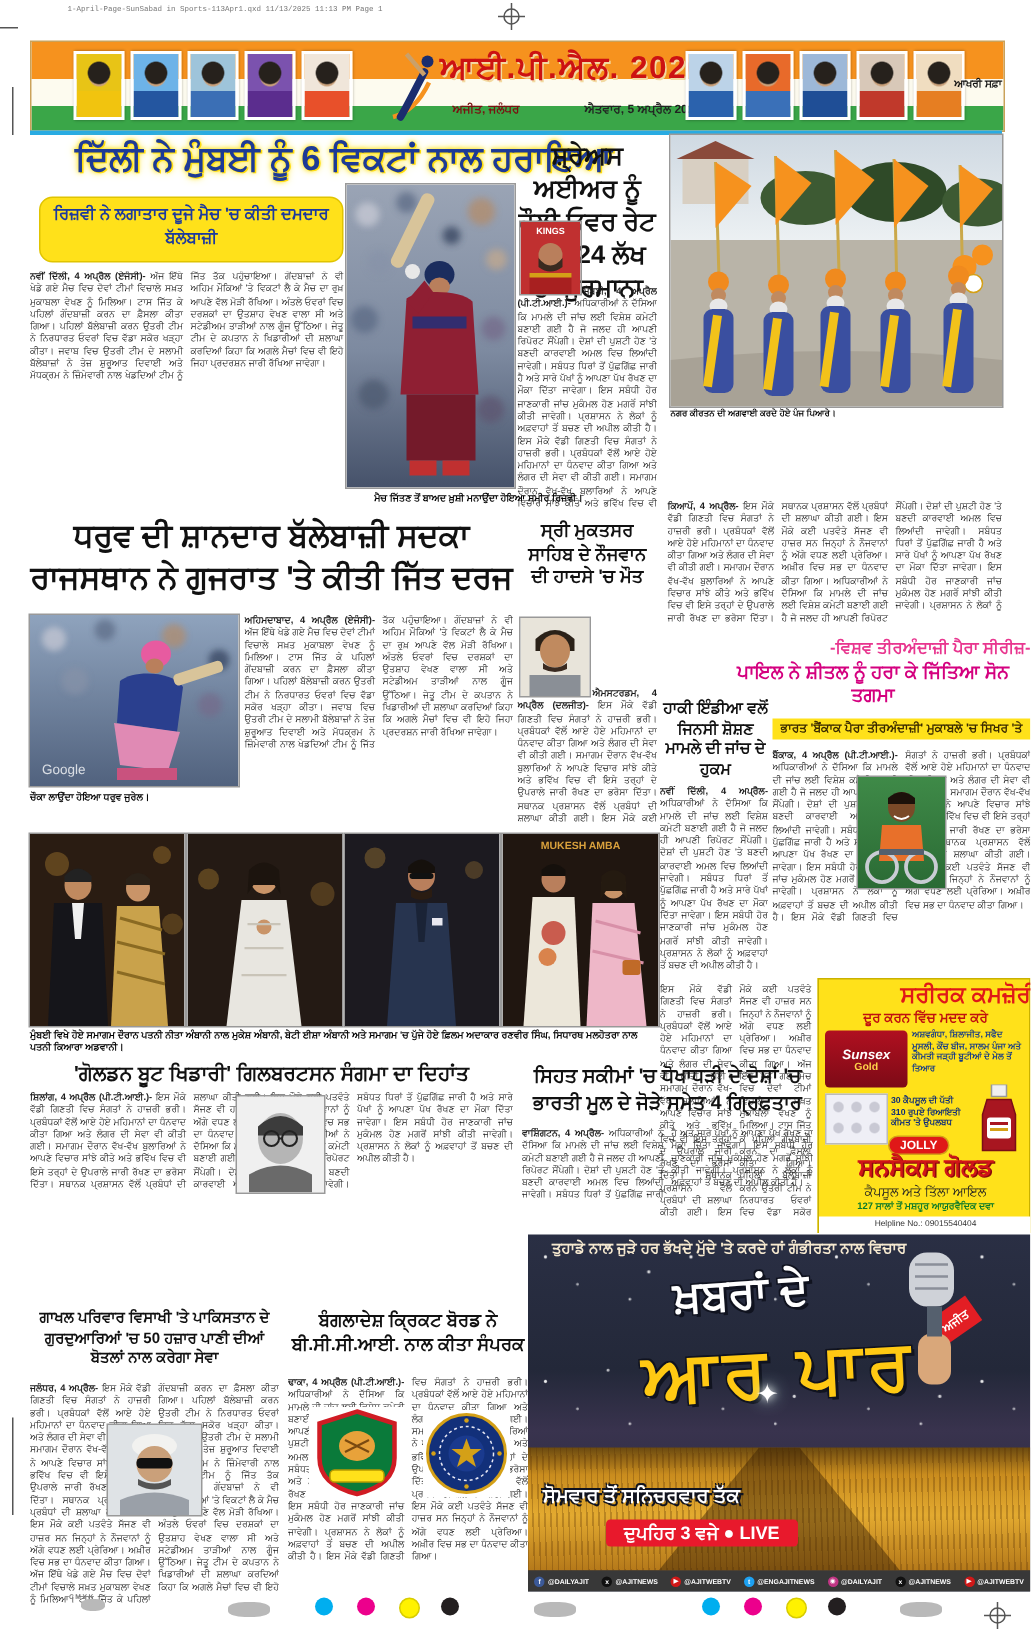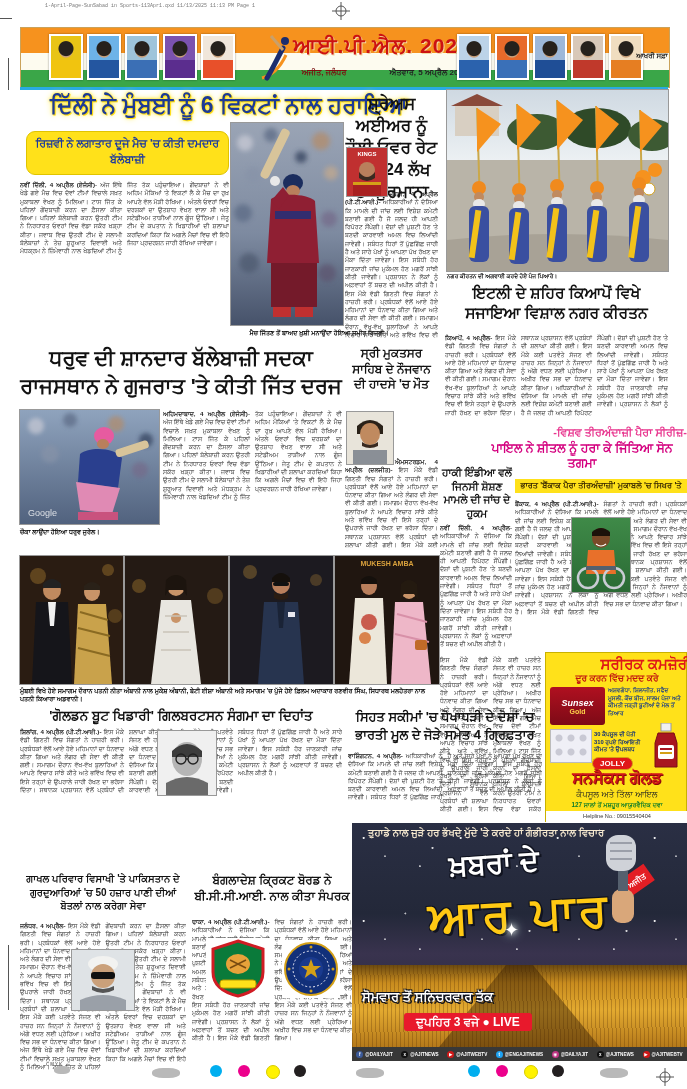--- a/index.html
+++ b/index.html
@@ -392,21 +392,20 @@
       <g transform="translate(182,88)">
           <circle cx="10" cy="6" r="7" fill="#f08a1e"></circle>
           <ellipse cx="10" cy="15" rx="5" ry="5" fill="#c08a5f"></ellipse>
           <ellipse cx="10" cy="22" rx="6" ry="5" fill="#e8e8e8"></ellipse>
           <rect x="0" y="24" width="20" height="60" rx="6" fill="#3a4fa0"></rect>
           <rect x="3" y="28" width="6" height="52" fill="#f2c21a" transform="rotate(8 6 52)"></rect>
         </g>
     </g>
   </svg>
   <div class="abs cap" style="left:447px;top:273px;width:221px;font-size:5.8px;">ਨਗਰ ਕੀਰਤਨ ਦੀ ਅਗਵਾਈ ਕਰਦੇ ਹੋਏ ਪੰਜ ਪਿਆਰੇ।</div>
-  <div id="h-kirtan" class="abs hl" style="left:445px;top:283px;width:223px;">ਇਟਲੀ ਦੇ ਸ਼ਹਿਰ ਕਿਆਪੋਂ ਵਿਖੇ ਸਜਾਇਆ ਵਿਸ਼ਾਲ ਨਗਰ ਕੀਰਤਨ</div>
   <div class="abs bt c3" style="left:445px;top:334px;width:223px;height:86px;">
     <span class="dl">ਕਿਆਪੋਂ, 4 ਅਪ੍ਰੈਲ-</span>
     <span>ਇਸ ਮੌਕੇ ਵੱਡੀ ਗਿਣਤੀ ਵਿਚ ਸੰਗਤਾਂ ਨੇ ਹਾਜ਼ਰੀ ਭਰੀ। ਪ੍ਰਬੰਧਕਾਂ ਵੱਲੋਂ ਆਏ ਹੋਏ ਮਹਿਮਾਨਾਂ ਦਾ ਧੰਨਵਾਦ ਕੀਤਾ ਗਿਆ ਅਤੇ ਲੰਗਰ ਦੀ ਸੇਵਾ ਵੀ ਕੀਤੀ ਗਈ। ਸਮਾਗਮ ਦੌਰਾਨ ਵੱਖ-ਵੱਖ ਬੁਲਾਰਿਆਂ ਨੇ ਆਪਣੇ ਵਿਚਾਰ ਸਾਂਝੇ ਕੀਤੇ ਅਤੇ ਭਵਿੱਖ ਵਿਚ ਵੀ ਇਸੇ ਤਰ੍ਹਾਂ ਦੇ ਉਪਰਾਲੇ ਜਾਰੀ ਰੱਖਣ ਦਾ ਭਰੋਸਾ ਦਿੱਤਾ। ਸਥਾਨਕ ਪ੍ਰਸ਼ਾਸਨ ਵੱਲੋਂ ਪ੍ਰਬੰਧਾਂ ਦੀ ਸ਼ਲਾਘਾ ਕੀਤੀ ਗਈ। ਇਸ ਮੌਕੇ ਕਈ ਪਤਵੰਤੇ ਸੱਜਣ ਵੀ ਹਾਜ਼ਰ ਸਨ ਜਿਨ੍ਹਾਂ ਨੇ ਨੌਜਵਾਨਾਂ ਨੂੰ ਅੱਗੇ ਵਧਣ ਲਈ ਪ੍ਰੇਰਿਆ। ਅਖ਼ੀਰ ਵਿਚ ਸਭ ਦਾ ਧੰਨਵਾਦ ਕੀਤਾ ਗਿਆ।</span>
     <span>ਅਧਿਕਾਰੀਆਂ ਨੇ ਦੱਸਿਆ ਕਿ ਮਾਮਲੇ ਦੀ ਜਾਂਚ ਲਈ ਵਿਸ਼ੇਸ਼ ਕਮੇਟੀ ਬਣਾਈ ਗਈ ਹੈ ਜੋ ਜਲਦ ਹੀ ਆਪਣੀ ਰਿਪੋਰਟ ਸੌਂਪੇਗੀ। ਦੋਸ਼ਾਂ ਦੀ ਪੁਸ਼ਟੀ ਹੋਣ 'ਤੇ ਬਣਦੀ ਕਾਰਵਾਈ ਅਮਲ ਵਿਚ ਲਿਆਂਦੀ ਜਾਵੇਗੀ। ਸਬੰਧਤ ਧਿਰਾਂ ਤੋਂ ਪੁੱਛਗਿੱਛ ਜਾਰੀ ਹੈ ਅਤੇ ਸਾਰੇ ਪੱਖਾਂ ਨੂੰ ਆਪਣਾ ਪੱਖ ਰੱਖਣ ਦਾ ਮੌਕਾ ਦਿੱਤਾ ਜਾਵੇਗਾ। ਇਸ ਸਬੰਧੀ ਹੋਰ ਜਾਣਕਾਰੀ ਜਾਂਚ ਮੁਕੰਮਲ ਹੋਣ ਮਗਰੋਂ ਸਾਂਝੀ ਕੀਤੀ ਜਾਵੇਗੀ। ਪ੍ਰਸ਼ਾਸਨ ਨੇ ਲੋਕਾਂ ਨੂੰ ਅਫ਼ਵਾਹਾਂ ਤੋਂ ਬਚਣ ਦੀ ਅਪੀਲ ਕੀਤੀ ਹੈ।</span>
   </div>
 
   <div class="abs kick" style="left:515px;top:426px;width:172px;">-ਵਿਸ਼ਵ ਤੀਰਅੰਦਾਜ਼ੀ ਪੈਰਾ ਸੀਰੀਜ਼-</div>
   <div class="abs magh" style="left:477px;top:441px;width:210px;">ਪਾਇਲ ਨੇ ਸ਼ੀਤਲ ਨੂੰ ਹਰਾ ਕੇ ਜਿੱਤਿਆ ਸੋਨ ਤਗਮਾ</div>
   <div class="abs ysub" style="left:515px;top:479px;width:166px;">ਭਾਰਤ 'ਬੈਂਕਾਕ ਪੈਰਾ ਤੀਰਅੰਦਾਜ਼ੀ' ਮੁਕਾਬਲੇ 'ਚ ਸਿਖਰ 'ਤੇ</div>
   <div class="abs bt c2" style="left:515px;top:500px;width:172px;height:148px;">

